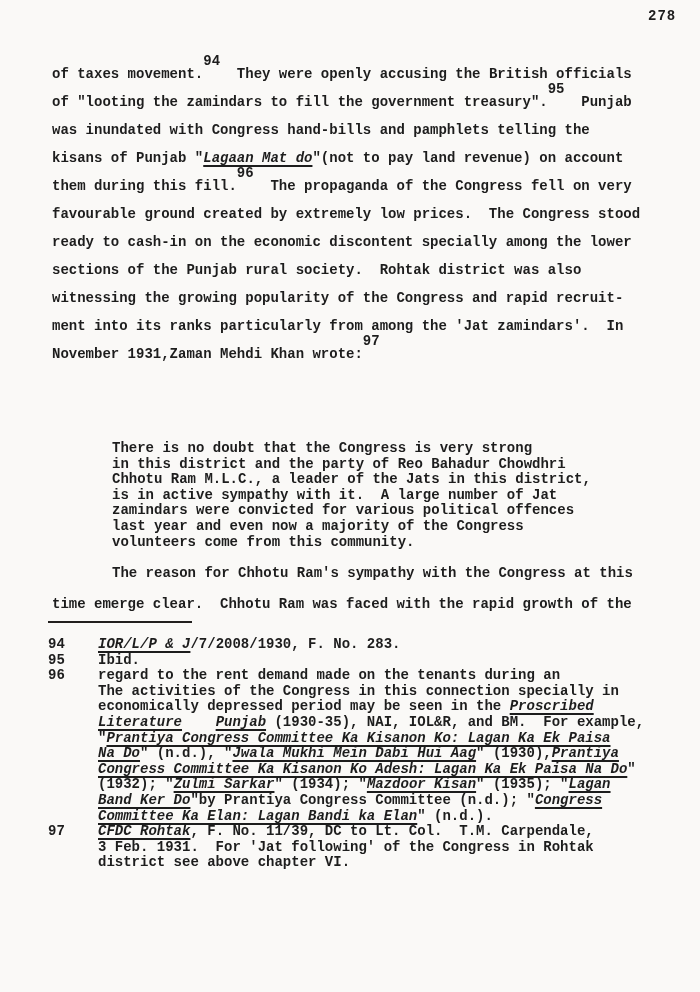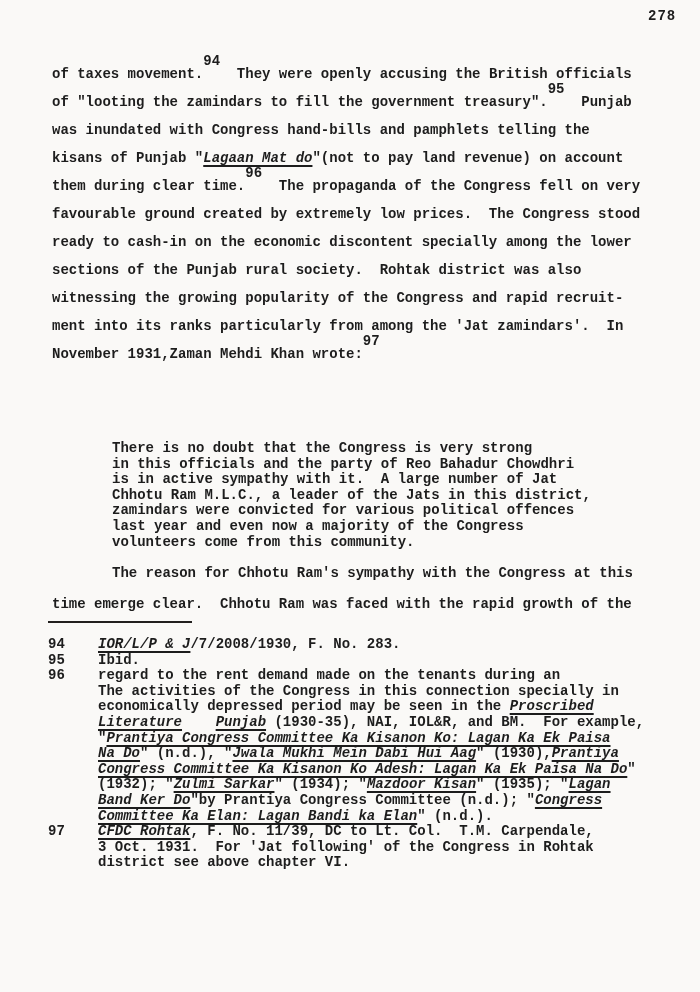--- a/index.html
+++ b/index.html
@@ -30,33 +30,33 @@
 </head>
 <body>
 
 <div class="page">
   <div class="pageno">278</div>
   <div class="body1">
       <div class="line"><span>of taxes movement.</span><span class="sup">94</span><span>  They were openly accusing the British officials</span></div>
       <div class="line"><span>of "looting the zamindars to fill the government treasury".</span><span class="sup">95</span><span>  Punjab</span></div>
       <div class="line"><span>was inundated with Congress hand-bills and pamphlets telling the</span></div>
       <div class="line"><span>kisans of Punjab "</span><span class="u">Lagaan Mat do</span><span>"(not to pay land revenue) on account</span></div>
-      <div class="line"><span>them during clear time.</span><span class="sup">96</span><span>  The propaganda of the Congress fell on very</span></div>
+      <div class="line"><span>them during this fill.</span><span class="sup">96</span><span>  The propaganda of the Congress fell on very</span></div>
       <div class="line"><span>favourable ground created by extremely low prices.  The Congress stood</span></div>
       <div class="line"><span>ready to cash-in on the economic discontent specially among the lower</span></div>
       <div class="line"><span>sections of the Punjab rural society.  Rohtak district was also</span></div>
       <div class="line"><span>witnessing the growing popularity of the Congress and rapid recruit-</span></div>
       <div class="line"><span>ment into its ranks particularly from among the 'Jat zamindars'.  In</span></div>
       <div class="line"><span>November 1931,Zaman Mehdi Khan wrote:</span><span class="sup">97</span></div>
     </div>
   <div class="quote">
       <div class="line"><span>There is no doubt that the Congress is very strong</span></div>
-      <div class="line"><span>in this officials and the party of Reo Bahadur Chowdhri</span></div>
+      <div class="line"><span>in this district and the party of Reo Bahadur Chowdhri</span></div>
+      <div class="line"><span>Chhotu Ram M.L.C., a leader of the Jats in this district,</span></div>
       <div class="line"><span>is in active sympathy with it.  A large number of Jat</span></div>
-      <div class="line"><span>Chhotu Ram M.L.C., a leader of the Jats in this district,</span></div>
       <div class="line"><span>zamindars were convicted for various political offences</span></div>
       <div class="line"><span>last year and even now a majority of the Congress</span></div>
       <div class="line"><span>volunteers come from this community.</span></div>
     </div>
   <div class="body2">
       <div class="line" style="padding-left: 60px;"><span>The reason for Chhotu Ram's sympathy with the Congress at this</span></div>
       <div class="line"><span>time emerge clear.  Chhotu Ram was faced with the rapid growth of the</span></div>
     </div>
   <div class="separator"></div>
   <div class="footnotes">
@@ -84,18 +84,18 @@
           <div class="line"><span class="u">Congress Committee Ka Kisanon Ko Adesh: Lagan Ka Ek Paisa Na Do</span><span>"</span></div>
           <div class="line"><span>(1932); "</span><span class="u">Zulmi Sarkar</span><span>" (1934); "</span><span class="u">Mazdoor Kisan</span><span>" (1935); "</span><span class="u">Lagan</span></div>
           <div class="line"><span class="u">Band Ker Do</span><span>"by Prantiya Congress Committee (n.d.); "</span><span class="u">Congress</span></div>
           <div class="line"><span class="u">Committee Ka Elan: Lagan Bandi ka Elan</span><span>" (n.d.).</span></div>
         </div>
       </div>
       <div class="fn-entry">
         <div class="fn-num">97</div>
         <div class="fn-lines">
           <div class="line"><span class="u">CFDC Rohtak</span><span>, F. No. 11/39, DC to Lt. Col.  T.M. Carpendale,</span></div>
-          <div class="line"><span>3 Oct. 1931.  For 'Jat following' of the Congress in Rohtak</span></div>
+          <div class="line"><span>3 Feb. 1931.  For 'Jat following' of the Congress in Rohtak</span></div>
           <div class="line"><span>district see above chapter VI.</span></div>
         </div>
       </div>
     </div>
 </div>
 
 </body></html>

